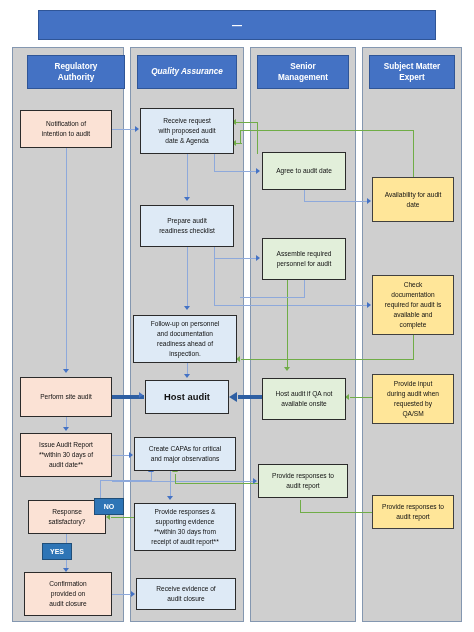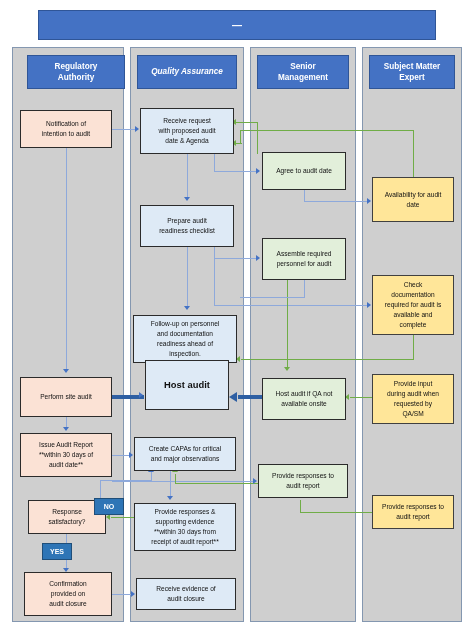--- a/index.html
+++ b/index.html
@@ -244,21 +244,21 @@
       </div>
       <div class="node n-blue" style="left: 140px; top: 108px; width: 94px; height: 46px;">
         <div>Receive request<br>with proposed audit<br>date &amp; Agenda</div>
       </div>
       <div class="node n-blue" style="left: 140px; top: 205px; width: 94px; height: 42px;">
         <div>Prepare audit<br>readiness checklist</div>
       </div>
       <div class="node n-blue" style="left: 133px; top: 315px; width: 104px; height: 48px;">
         <div>Follow-up on personnel<br>and documentation<br>readiness ahead of<br>inspection.</div>
       </div>
-      <div class="node n-blue n-bold" style="left: 145px; top: 360px; width: 84px; height: 50px;">
+      <div class="node n-blue n-bold" style="left: 145px; top: 380px; width: 84px; height: 34px;">
         <div>Host audit</div>
       </div>
       <div class="node n-blue" style="left: 134px; top: 437px; width: 102px; height: 34px;">
         <div>Create CAPAs for critical<br>and major observations</div>
       </div>
       <div class="node n-blue" style="left: 134px; top: 503px; width: 102px; height: 48px;">
         <div>Provide responses &amp;<br>supporting evidence<br>**within 30 days from<br>receipt of audit report**</div>
       </div>
       <div class="node n-blue" style="left: 136px; top: 578px; width: 100px; height: 32px;">
         <div>Receive evidence of<br>audit closure</div>

